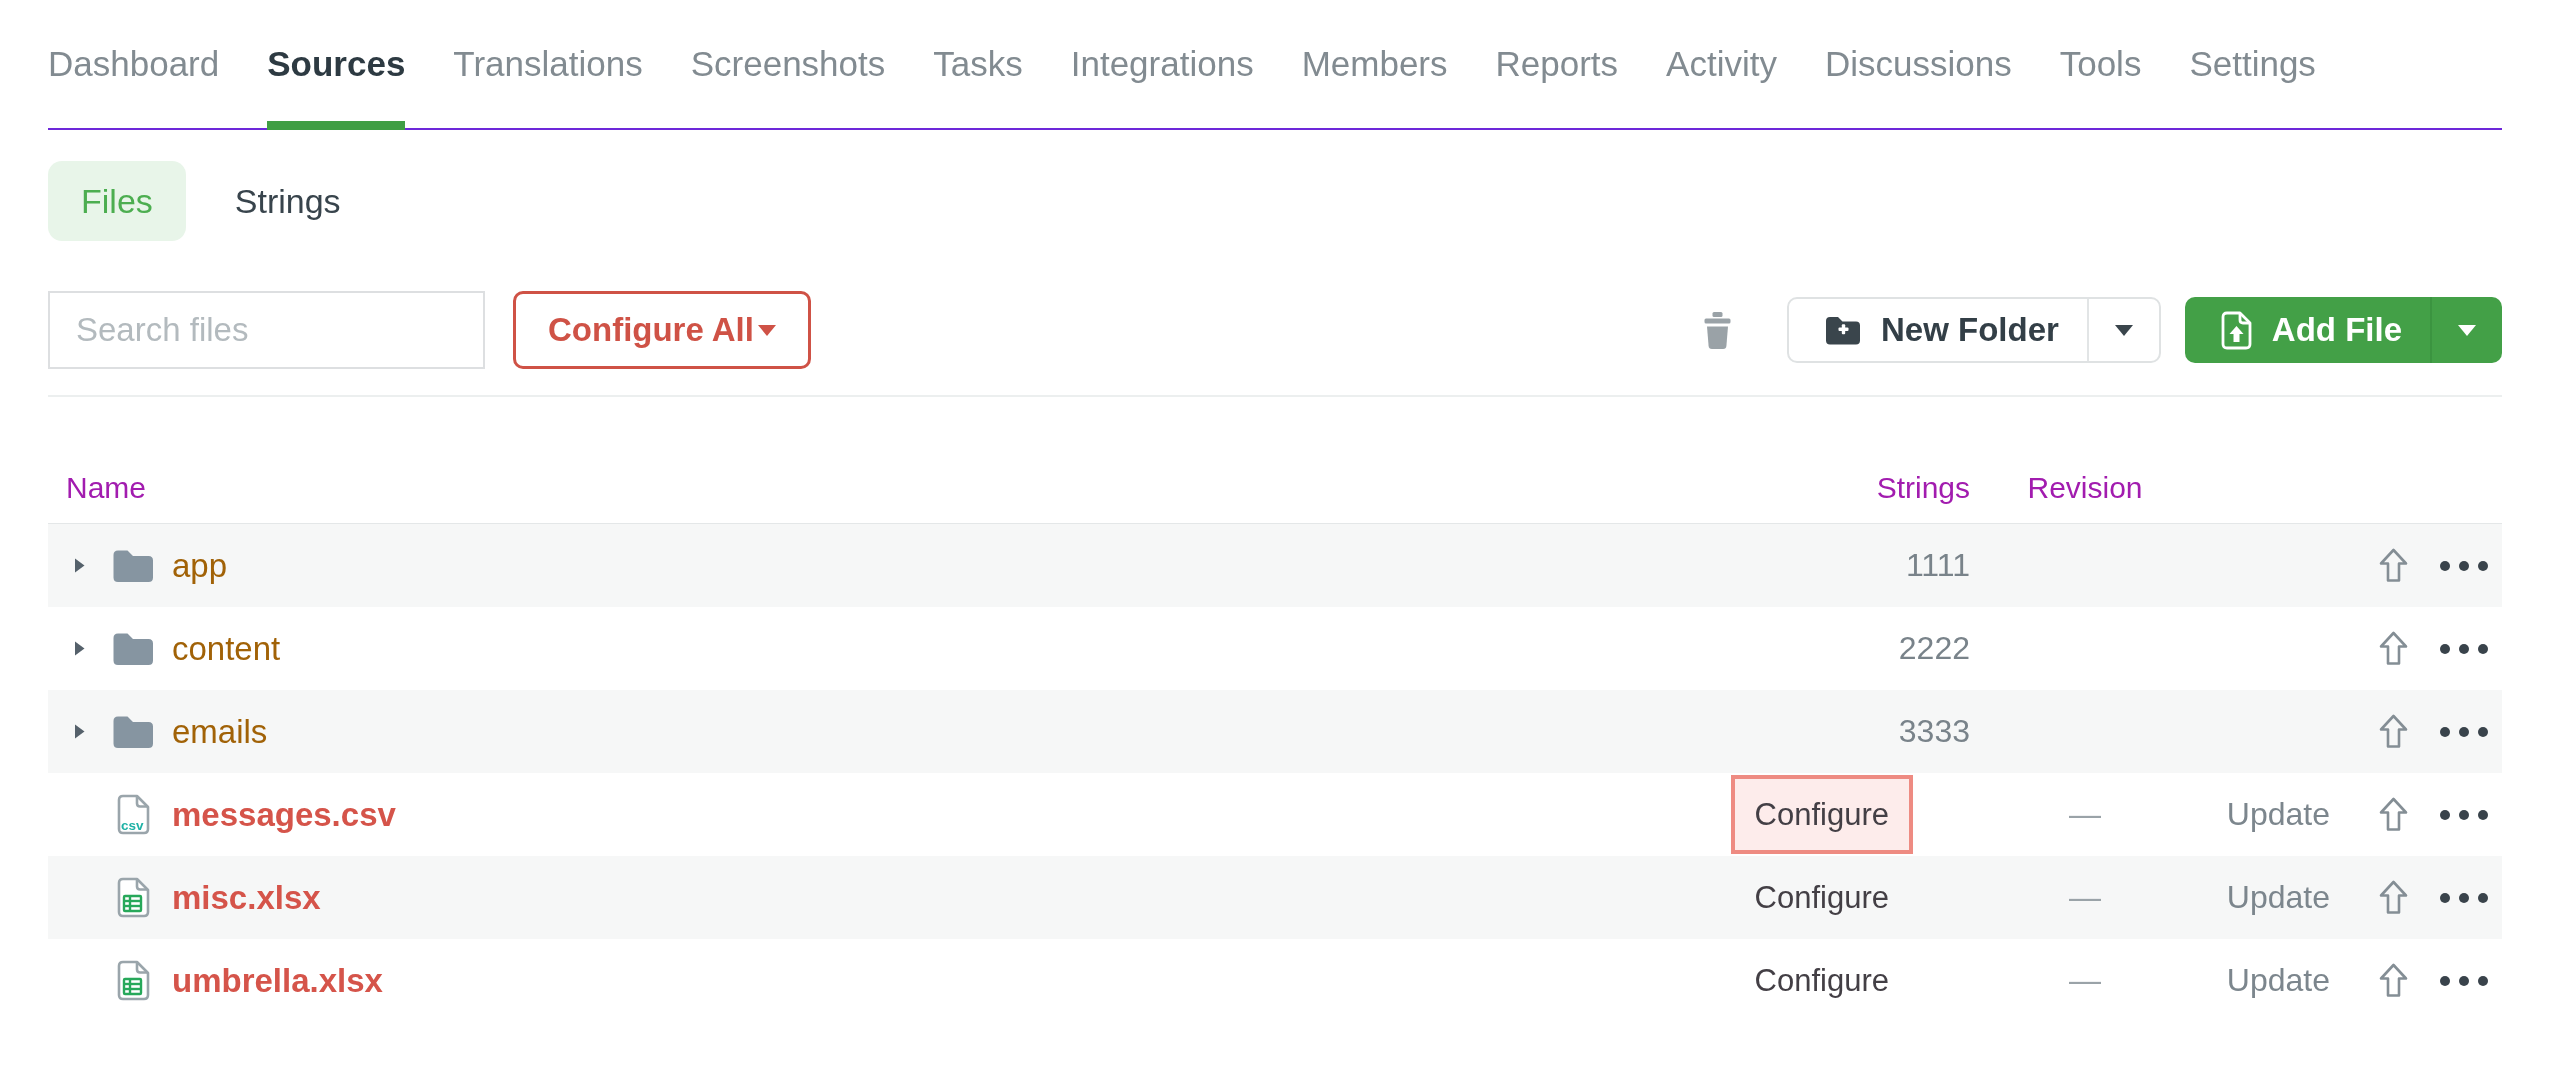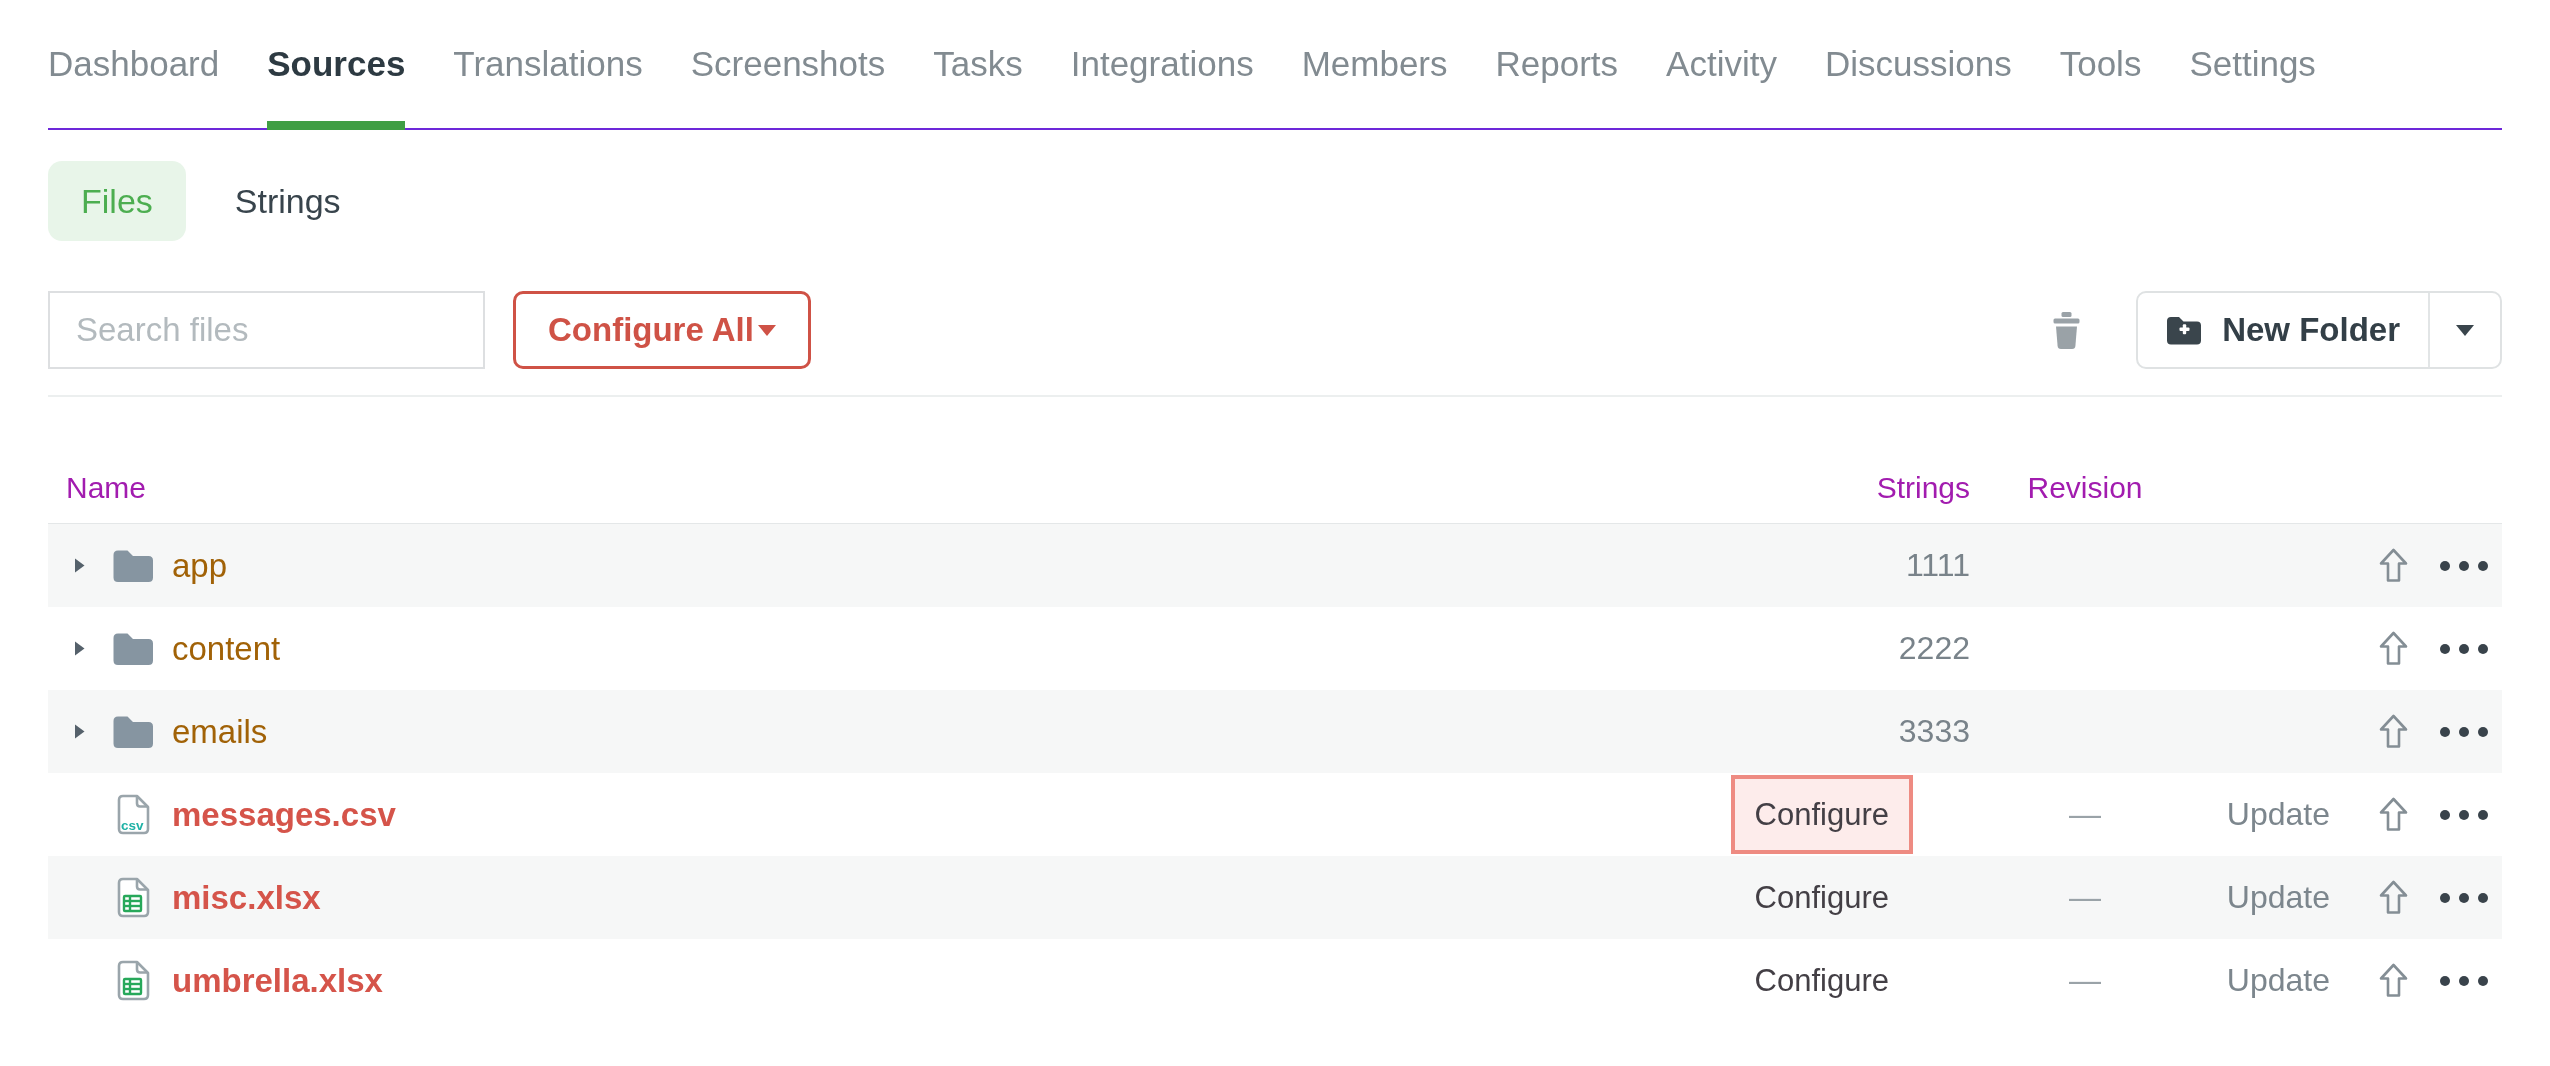--- a/index.html
+++ b/index.html
@@ -30,21 +30,21 @@
   .search-input::placeholder { color: #b3babe; }
   .configure-all { margin-left: 28px; height: 78px; border: 3px solid #cf5246; border-radius: 10px;
               background: #fff; color: #cf5246; font-size: 33px; font-weight: 600; padding: 0 32px;
               display: flex; align-items: center; gap: 4px; cursor: pointer;
               font-family: "Liberation Sans", sans-serif; }
   .caret-down { width: 0; height: 0; border-left: 9px solid transparent; border-right: 9px solid transparent;
               border-top: 11px solid currentColor; display: inline-block; }
   .toolbar-spacer { flex: 1; }
   .icon-btn { background: none; border: none; cursor: pointer; display: flex; align-items: center; }
   .trash-btn { margin-right: 56px; }
-  .split-btn { display: flex; height: 78px; border-radius: 10px; overflow: hidden; }
+  .split-btn { display: flex; height: 66px; border-radius: 10px; overflow: hidden; padding-left: 8px; }
   .split-btn.light { border: 2px solid #dfe2e3; background: #fff; color: #333f47; }
   .split-btn.green { background: #43a047; color: #fff; margin-left: 24px; }
   .split-main { display: flex; align-items: center; padding: 0 28px; gap: 20px;
               font-size: 33px; font-weight: 600; background: none; border: none; color: inherit;
               cursor: pointer; font-family: "Liberation Sans", sans-serif; }
   .split-caret { width: 72px; display: flex; align-items: center; justify-content: center;
               background: none; border: none; color: inherit; cursor: pointer; }
   .split-btn.light .split-caret { border-left: 2px solid #e2e5e6; }
   .split-btn.green .split-caret { border-left: 2px solid #3b9440; }
 
@@ -130,20 +130,33 @@
           <rect x="13.5" y="11.5" width="10" height="3.4" rx="1" fill="#fff"></rect>
           <rect x="16.8" y="8.2" width="3.4" height="10" rx="1" fill="#fff"></rect>
         </svg>
         <span>New Folder</span>
       </button>
       <button class="split-caret">
         <span class="caret-down" style="color:#3a454c"></span>
       </button>
     </div>
 
+    <div class="split-btn green">
+      <button class="split-main">
+        <svg width="31" height="39" viewBox="0 0 31 39">
+          <path d="M2 6 q0-4 4-4 h13 l10 10 v21 q0 4-4 4 h-19 q-4 0-4-4 z" fill="none" stroke="#fff" stroke-width="2.8" stroke-linejoin="round"></path>
+          <path d="M19 2 v7 q0 3 3 3 h7" fill="none" stroke="#fff" stroke-width="2.8"></path>
+          <path d="M15.5 15 l7 8 h-4 v8 h-6 v-8 h-4 z" fill="#fff"></path>
+        </svg>
+        <span>Add File</span>
+      </button>
+      <button class="split-caret">
+        <span class="caret-down" style="color:#fff"></span>
+      </button>
+    </div>
   </div>
 
   <div class="toolbar-divider"></div>
 
   <div class="files-table">
     <div class="table-header">
       <div class="th-name">Name</div>
       <div class="th-strings">Strings</div>
       <div class="th-revision">Revision</div>
       <div class="th-update"></div>

